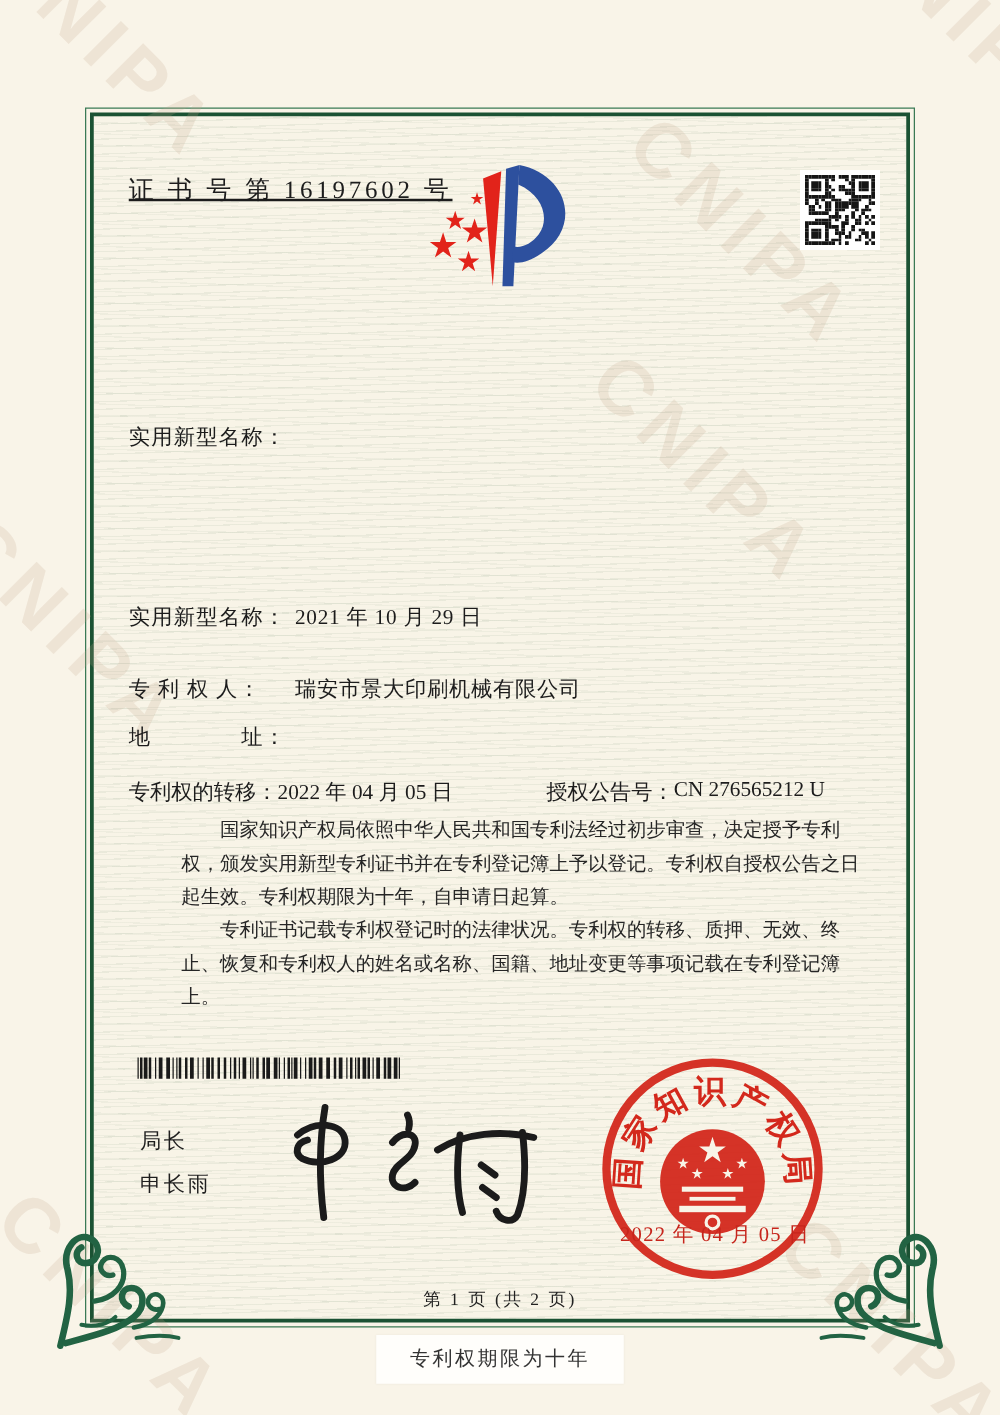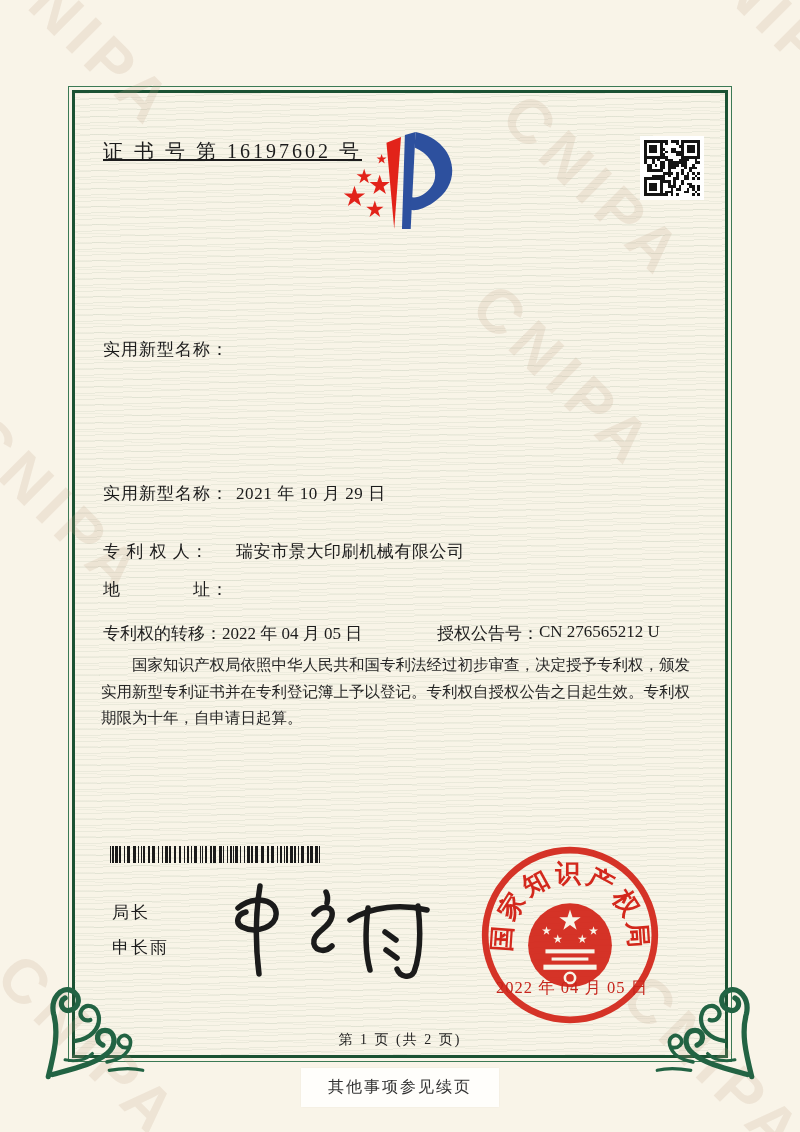--- a/index.html
+++ b/index.html
@@ -35,21 +35,21 @@
   .row { position:absolute; left:103px; width:600px; display:flex; font-size:17px; color:#1c1c1c; }
   .row .lab { flex:0 0 133px; letter-spacing:1px; white-space:pre; }
   .row .val { letter-spacing:0.6px; }
 
   .grant-row { position:absolute; left:103px; top:622px; width:600px; font-size:17px; color:#1c1c1c; }
   .grant-pair { position:absolute; top:0; display:flex; white-space:pre; }
   .grant-pair.p2 { left:290px;margin-left:44px; }
 
   .paras { position:absolute; left:101px; top:652px; width:600px; font-size:15.5px;
            line-height:1.72; color:#262626; }
-  .paras p { text-indent:2em; }
+  .paras p { text-indent:2em;margin-left:44px; }
 
   .barcode { position:absolute; left:110px; top:846px; width:212px; height:17px; display:flex; }
   .barcode span { height:100%; }
 
   .sig-title { position:absolute; left:112px; top:901px; font-size:17px; letter-spacing:2px;
                font-family:"Liberation Sans","DejaVu Sans",sans-serif; color:#1e1e1e; }
   .sig-name  { position:absolute; left:112px; top:936px; font-size:17px; letter-spacing:2px;
                font-family:"Liberation Sans","DejaVu Sans",sans-serif; color:#1e1e1e; }
   .sig-script { position:absolute; left:222px; top:880px; }
 
@@ -594,20 +594,21 @@
         <span>2022 年 04 月 05 日</span>
       </span>
       <span class="grant-pair p2">
         <span>授权公告号：</span>
         <span>CN 276565212 U</span>
       </span>
     </div>
 
     <div class="paras">
       <p>国家知识产权局依照中华人民共和国专利法经过初步审查，决定授予专利权，颁发实用新型专利证书并在专利登记簿上予以登记。专利权自授权公告之日起生效。专利权期限为十年，自申请日起算。</p>
+      <p>专利证书记载专利权登记时的法律状况。专利权的转移、质押、无效、终止、恢复和专利权人的姓名或名称、国籍、地址变更等事项记载在专利登记簿上。</p>
     </div>
 
     <div class="barcode" id="barcode">
         <span style="width: 1px; background: rgb(26, 26, 26);"></span>
         <span style="width: 1px; background: transparent;"></span>
         <span style="width: 2px; background: rgb(26, 26, 26);"></span>
         <span style="width: 1px; background: transparent;"></span>
         <span style="width: 3px; background: rgb(26, 26, 26);"></span>
         <span style="width: 1px; background: transparent;"></span>
         <span style="width: 2px; background: rgb(26, 26, 26);"></span>
@@ -747,14 +748,14 @@
       <rect x="66" y="104" width="48" height="4" fill="#f8f4e7"></rect>
       <rect x="72" y="112" width="36" height="3" fill="#f8f4e7"></rect>
       <rect x="64" y="119" width="52" height="5" fill="#f8f4e7"></rect>
       <circle cx="90" cy="132" r="5" fill="none" stroke="#f8f4e7" stroke-width="2.5"></circle>
     </svg>
     <div class="seal-date">2022 年 04 月 05 日</div>
 
     <div class="page-indicator">第 1 页 (共 2 页)</div>
   </div>
 
-  <div class="note-box">其他事项参见续页</div>
+  <div class="note-box">专利权期限为十年</div>
 </div>
 
 </body></html>

